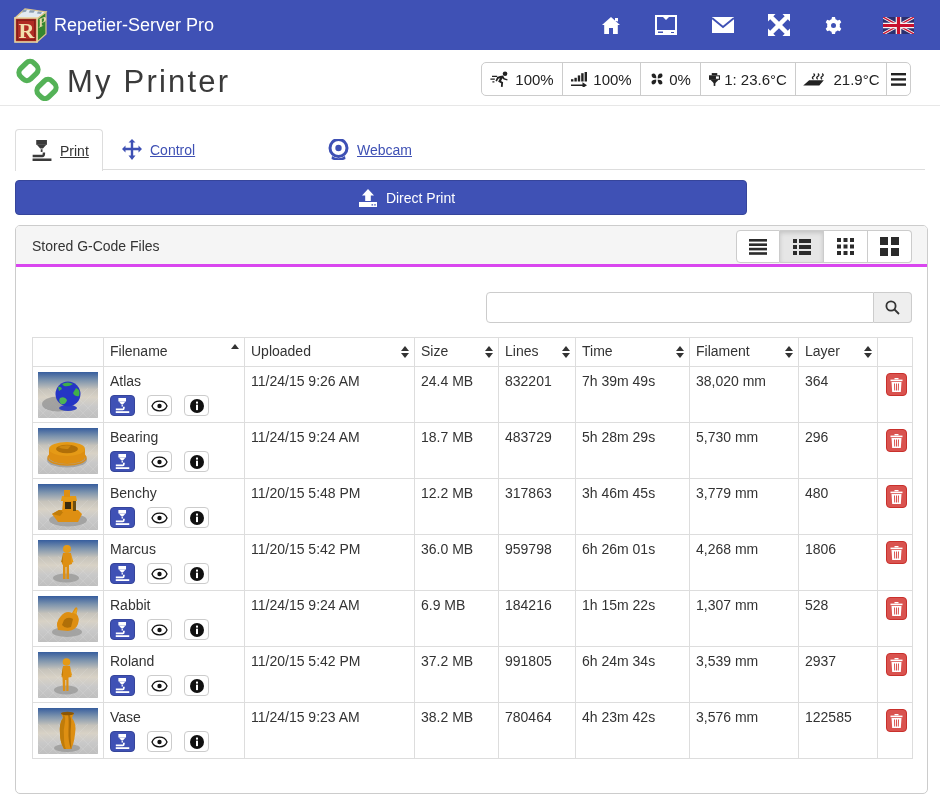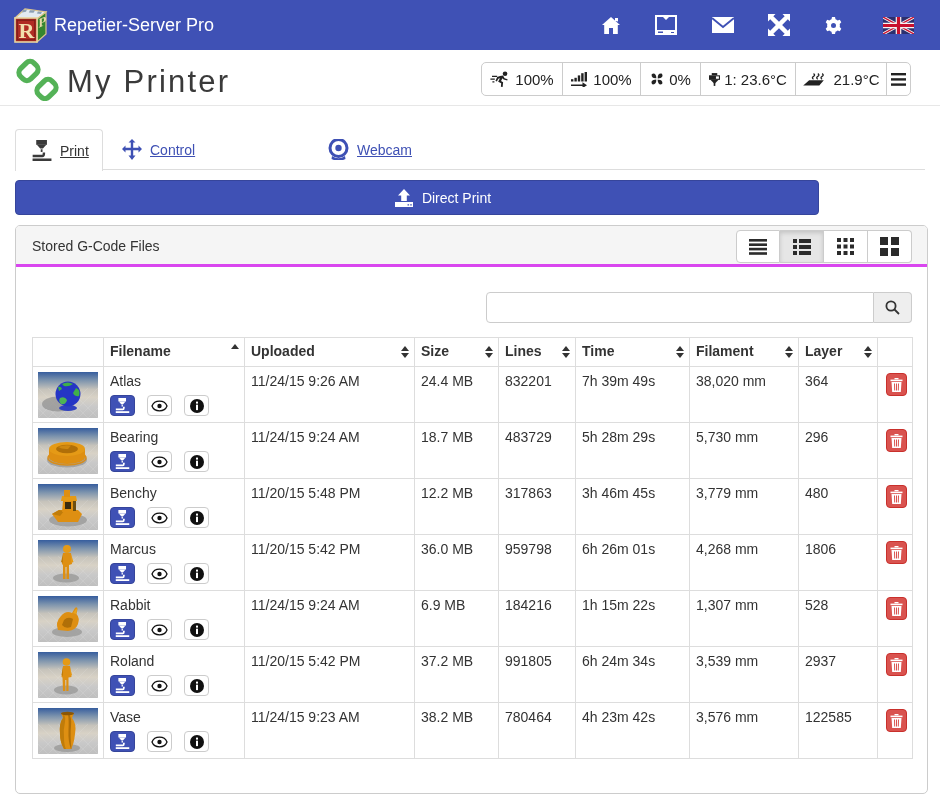--- a/index.html
+++ b/index.html
@@ -33,21 +33,21 @@
 .vbtn:first-child { border-left:1px solid #ccc; border-radius:4px 0 0 4px; }
 .vbtn:last-child { border-radius:0 4px 4px 0; }
 .vbtn.sel { background:#e6e6e6; box-shadow:inset 0 2px 4px rgba(0,0,0,.15); }
 
 #search { position:absolute; left:470px; top:66px; width:426px; height:31px; display:flex; }
 #search .inp { flex:1; border:1px solid #ccc; border-radius:4px 0 0 4px; background:#fff; }
 #search .btn { width:38px; border:1px solid #ccc; border-left:none; border-radius:0 4px 4px 0; background:#eee; display:flex; align-items:center; justify-content:center; }
 
 #tbl { position:absolute; left:16px; top:111px; border-collapse:collapse; table-layout:fixed; }
 #tbl th, #tbl td { border:1px solid #ddd; vertical-align:top; font-size:14px; color:#333; padding:5px 6px; text-align:left; line-height:19px; }
-#tbl th { font-weight:700; height:29px; padding:4px 6px; position:relative;margin-left:41px; }
+#tbl th { font-weight:400; height:29px; padding:4px 6px; position:relative;margin-left:41px; }
 #tbl td { height:54px; }
 #tbl td.thumb svg { display:block; }
 #tbl td.thumb { padding:5px 5px 4px 5px; }
 .sort2 { position:absolute; right:4px; top:50%; margin-top:-6px; width:9px; height:12px; display:flex; flex-direction:column; }
 .sort2 .u { display:block; width:0; height:0; border-left:4.5px solid transparent; border-right:4.5px solid transparent; border-bottom:5px solid #333; margin-bottom:2px; }
 .sort2 .d { display:block; width:0; height:0; border-left:4.5px solid transparent; border-right:4.5px solid transparent; border-top:5px solid #333; }
 .rowbtns { margin-top:4px; display:flex; }
 .rbtn { width:25px; height:21px; border:1px solid #ccc; border-radius:4px; background:#fff; display:flex; align-items:center; justify-content:center; margin-right:12px; }
 .rbtn.print { background:#3F51B5; border-color:#36459b; }
 .delbtn { width:21px; height:23px; border:1px solid #c9302c; border-radius:4px; background:#d9534f; display:flex; align-items:center; justify-content:center; margin:1px 5px 0 auto; }
@@ -212,21 +212,21 @@
         <g fill="#3E50B4">
           <circle cx="10.5" cy="9" r="8.5" fill="none" stroke="#3E50B4" stroke-width="3"></circle>
           <circle cx="10.5" cy="9" r="3.2"></circle>
           <path d="M4 17 Q10.5 21.5 17 17 L17.5 20 Q10.5 23.5 3.5 20 Z"></path>
         </g>
       </svg>
     <span class="lbl">Webcam</span>
   </div>
 </div>
 
-<div class="bluebtn" id="direct" style="left:15px;top:180px;width:804px;height:35px">
+<div class="bluebtn" id="direct" style="left:15px;top:180px;width:732px;height:35px">
   <svg width="20" height="18" viewBox="0 0 20 18" style="margin-right:8px;margin-left:51px">
       <g fill="#fff">
         <path d="M10 0 L16 6.5 H12.8 V12 H7.2 V6.5 H4 Z"></path>
         <path d="M1 13 H19 V18 H1 Z M13.5 15.2 v1.2 h1.6 v-1.2 Z M16.2 15.2 v1.2 h1.6 v-1.2 Z" fill-rule="evenodd"></path>
       </g>
     </svg>
   Direct Print
 </div>
 
 <div id="panel">

